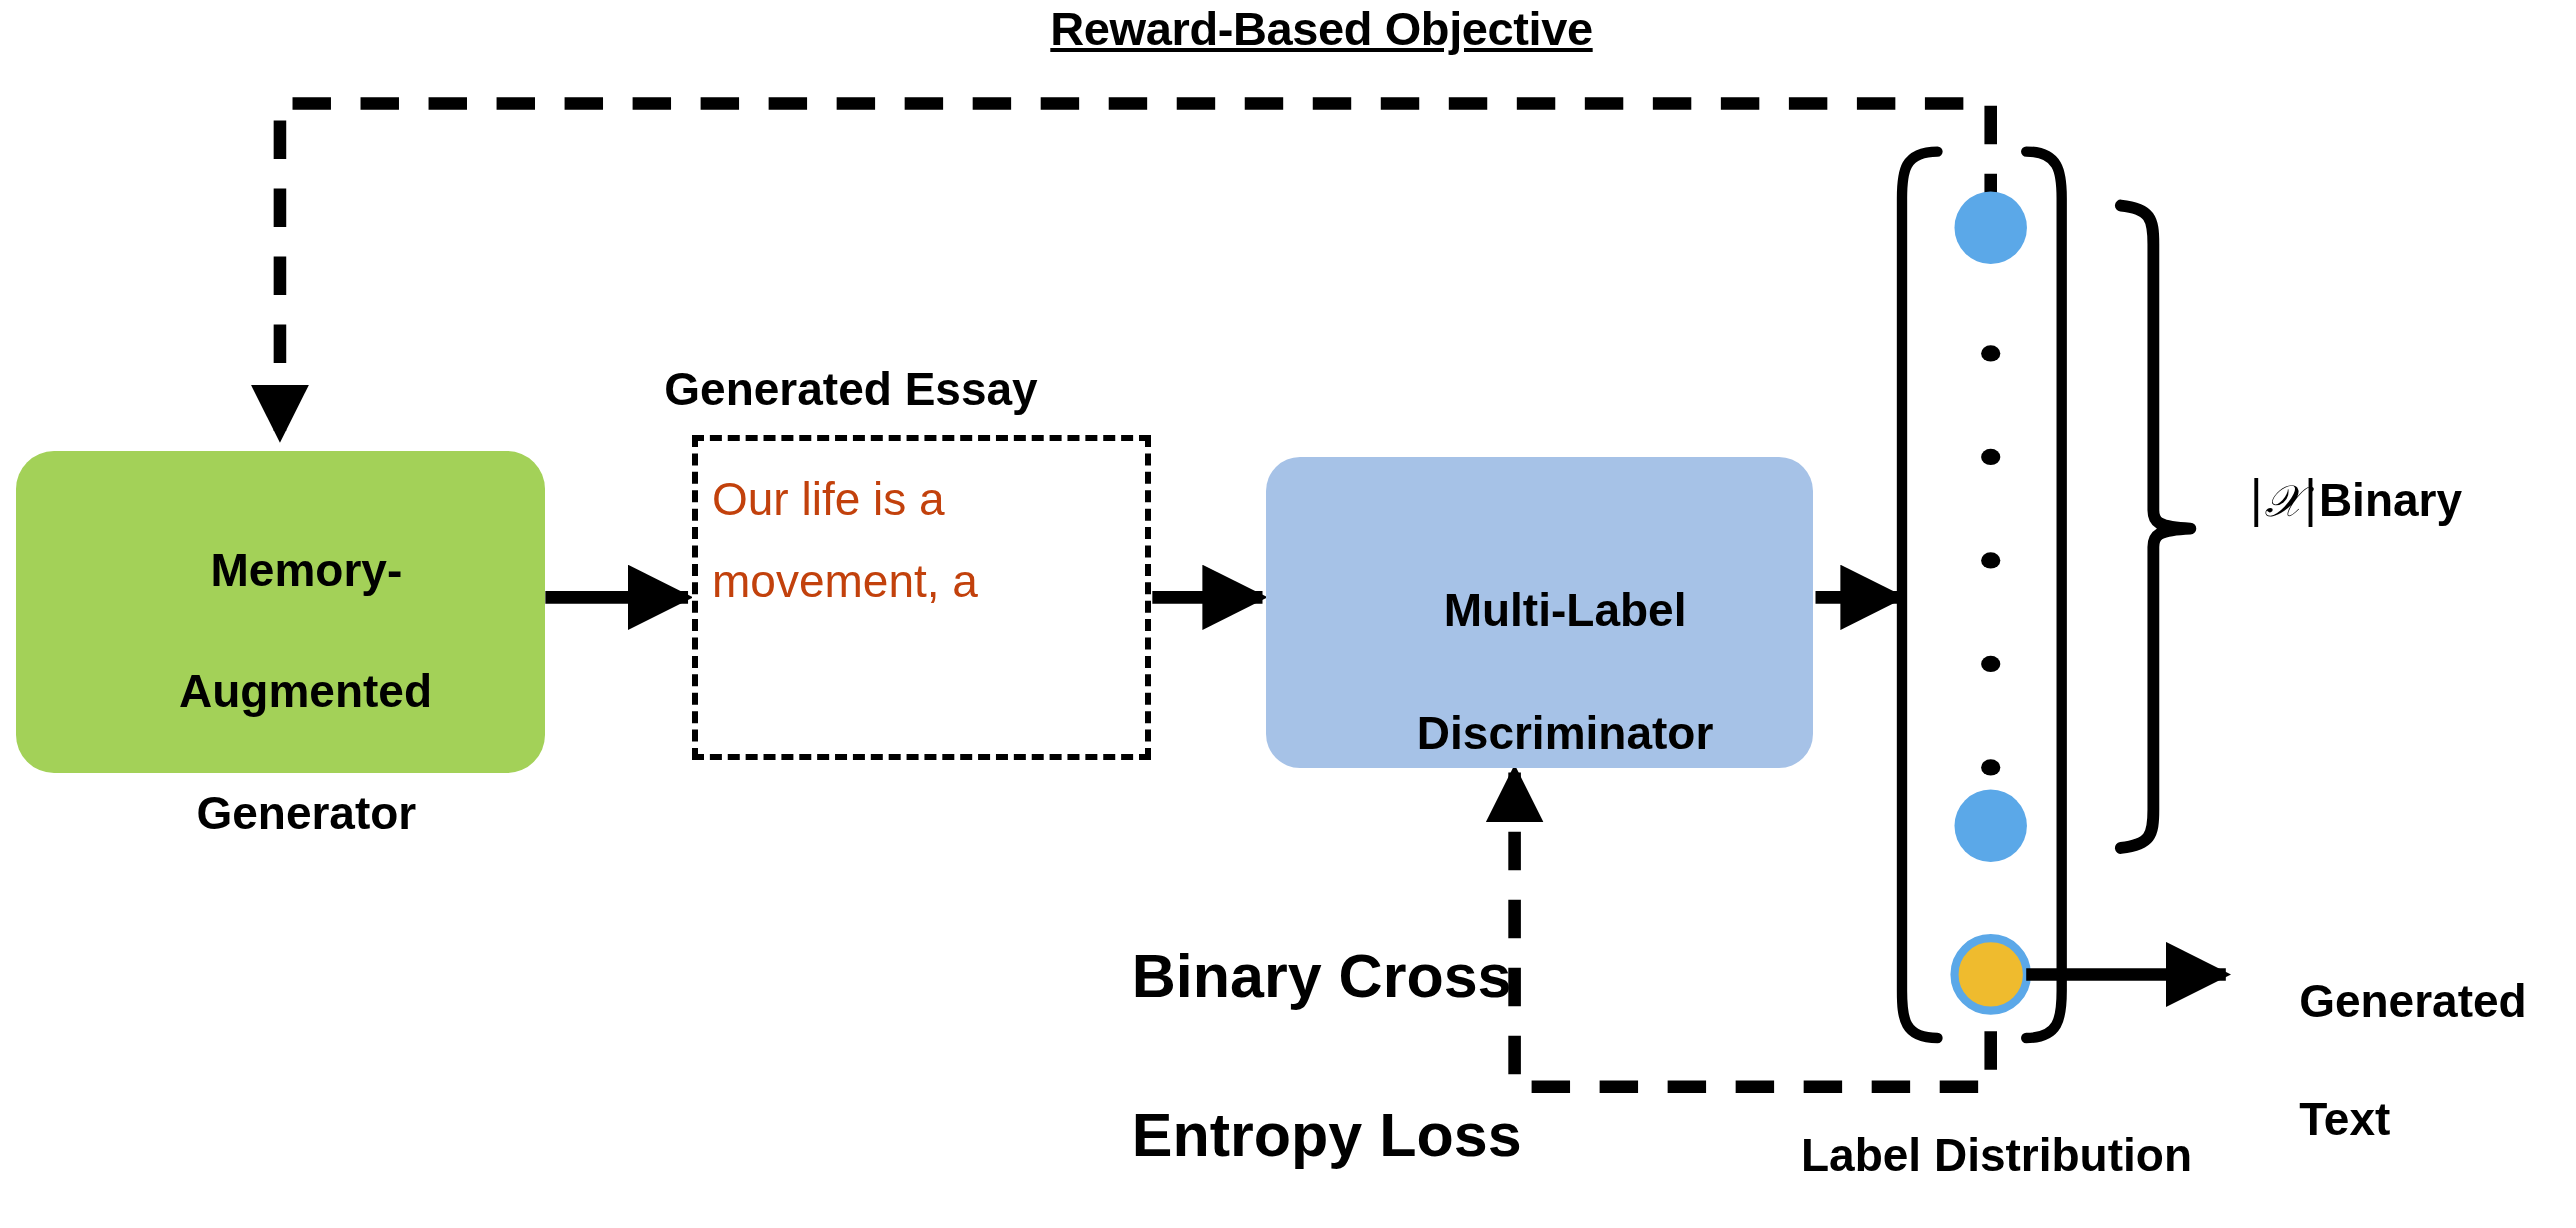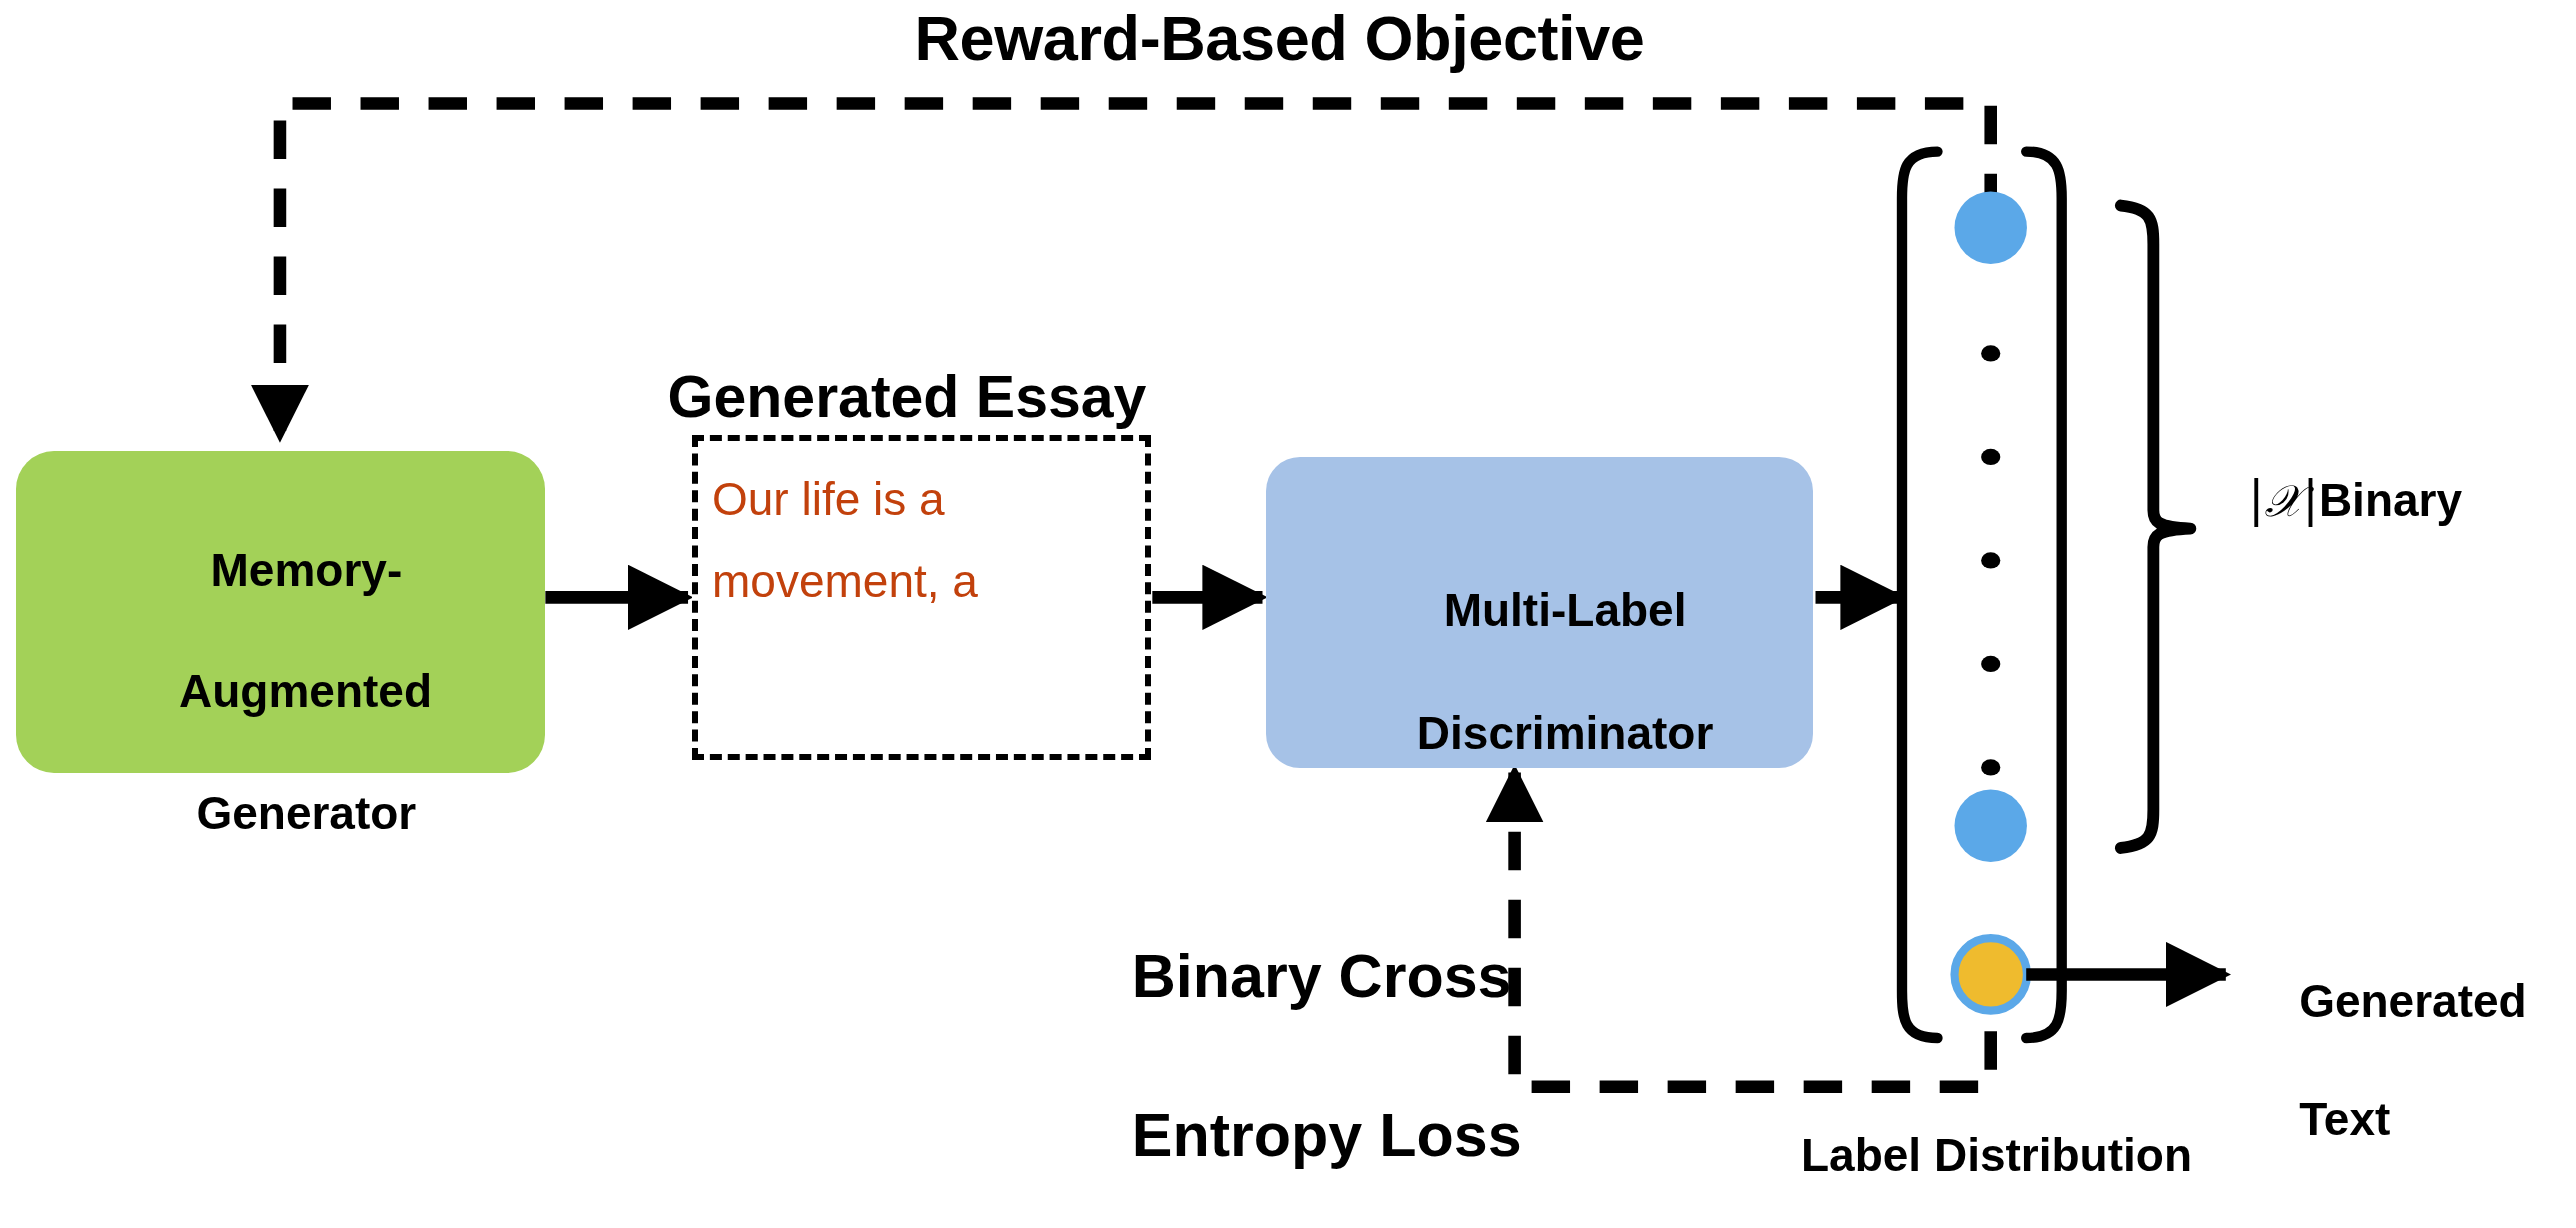--- a/index.html
+++ b/index.html
@@ -18,38 +18,38 @@
     position:absolute;
     color:#000;
     font-weight:bold;
     line-height:1.12;
     text-align:center;
     white-space:pre;
   }
 
   
   #title{
-    left:799px;top:3px;width:961px;
-    font-size:63px;letter-spacing:-0.4px;
+    left:841px;top:3px;width:961px;
+    font-size:47px;letter-spacing:-0.4px;text-decoration:underline;
   }
 
   
   #gen-box{
     position:absolute;left:16.3px;top:451px;width:529px;height:322px;
     background:#A3D158;border-radius:38px;
   }
   #gen-label{
     left:16.3px;top:479px;width:529px;
     font-size:46px;line-height:1.32;
   }
 
   
   #essay-cap{
-    left:652px;top:364px;width:510px;
-    font-size:59px;
+    left:596px;top:364px;width:510px;
+    font-size:46px;
   }
 
   
   #essay-box{
     position:absolute;left:692px;top:435px;width:459px;height:325px;
     border:6.7px dashed #000;
     box-sizing:border-box;
     background:#fff;
   }
   #essay-text{

